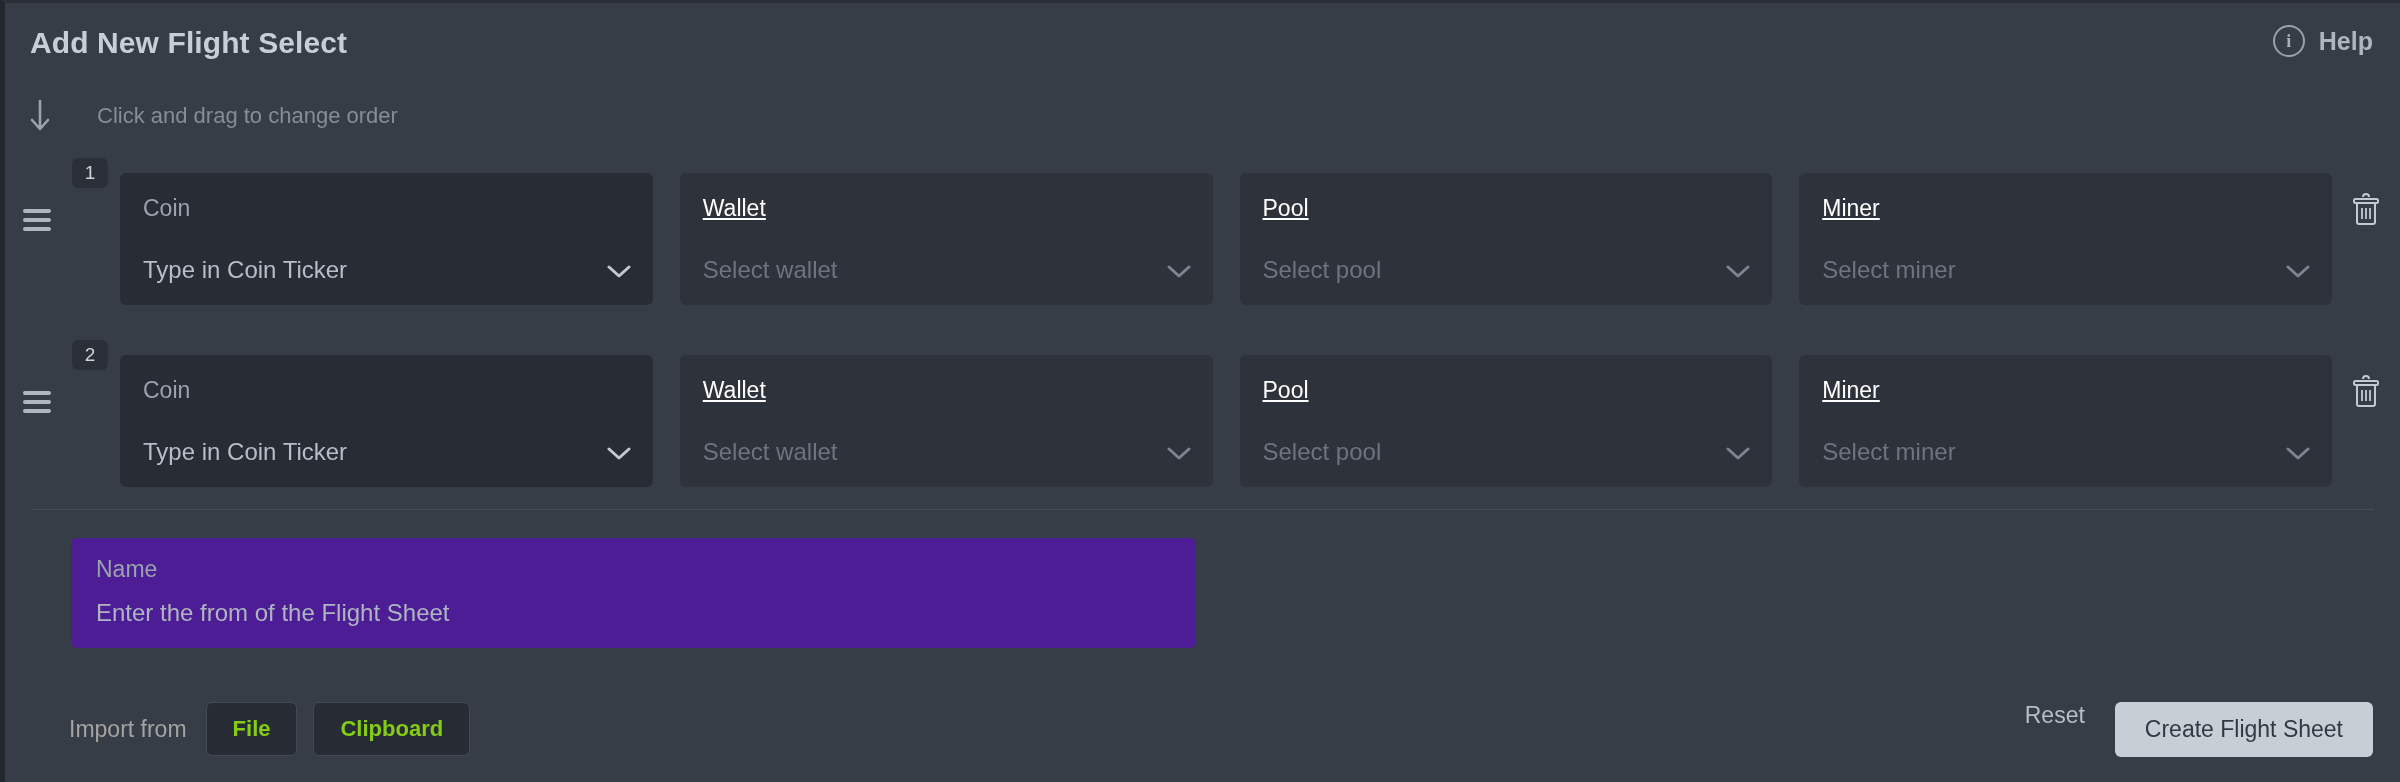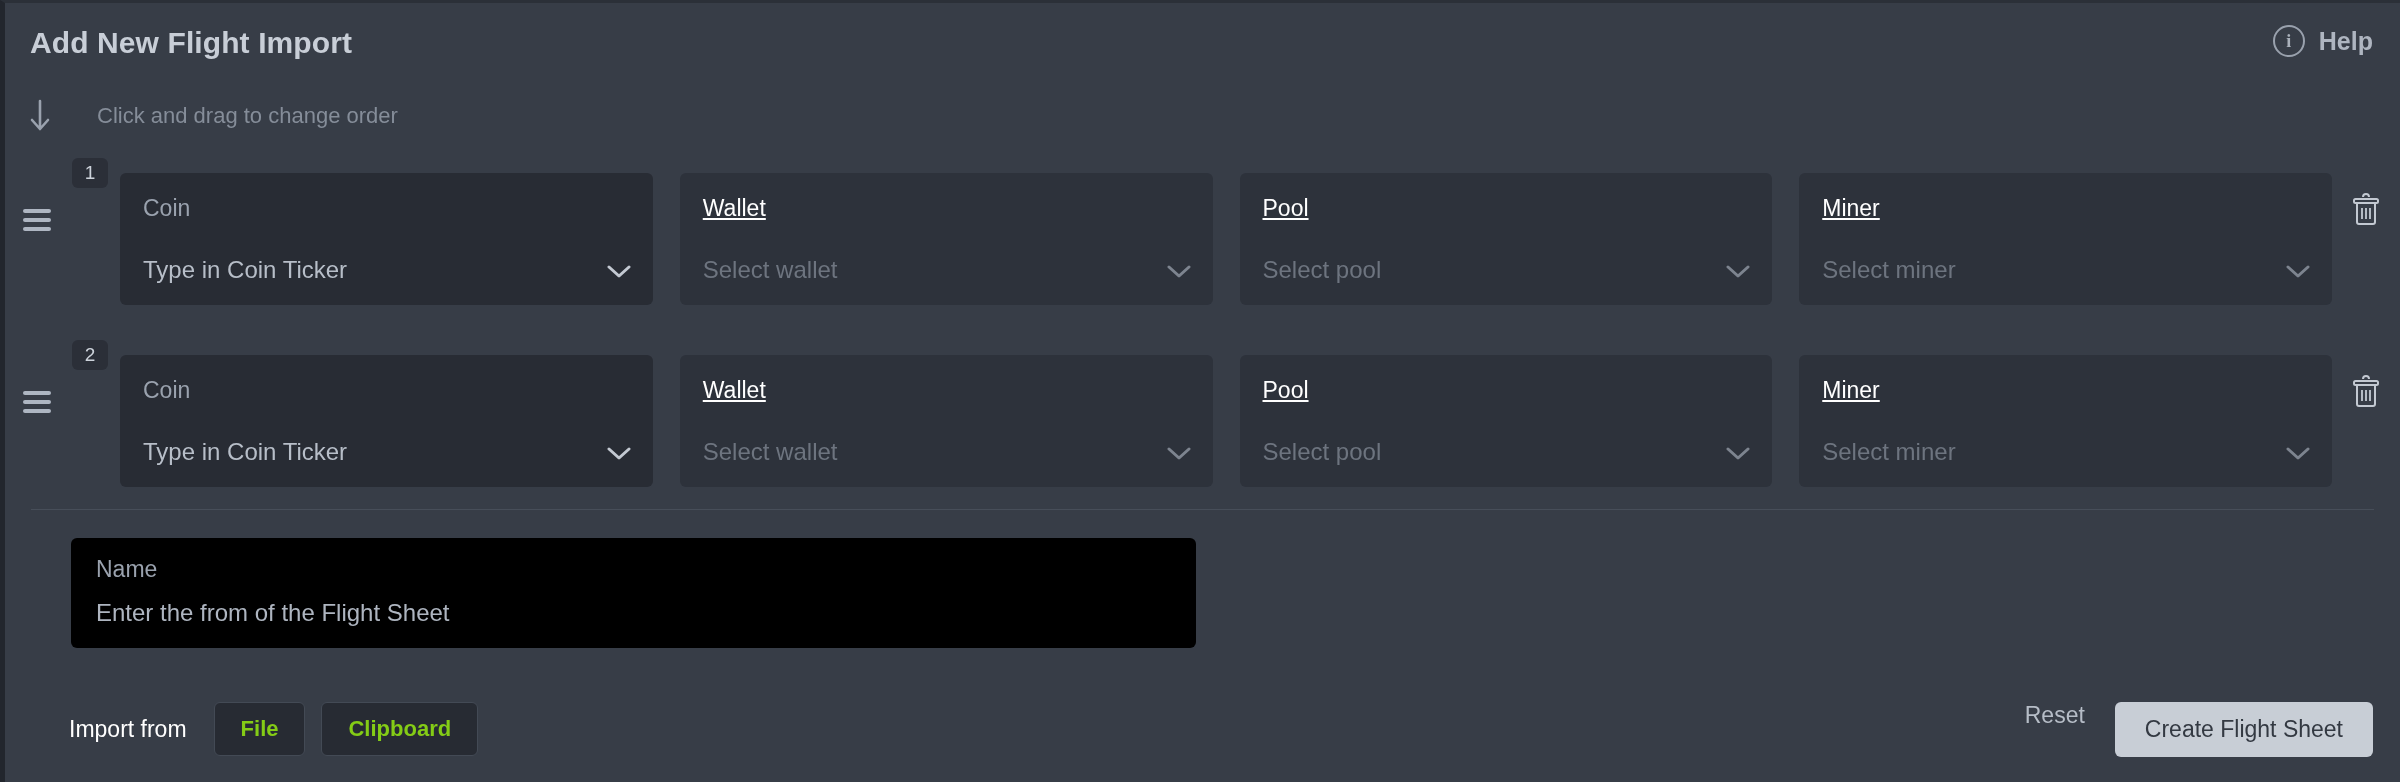--- a/index.html
+++ b/index.html
@@ -195,21 +195,21 @@
     top: 535px;
     width: 100%;
     height: 110px;
   }
   .name-field {
     position: absolute;
     left: 66px;
     top: 0;
     width: 1125px;
     height: 110px;
-    background: #000000;
+    background: #4c1d95;
     border-radius: 6px;
     cursor: text;
   }
   .name-field .field-label {
     top: 18px;
     left: 25px;
   }
   .name-field .field-placeholder {
     position: absolute;
     left: 25px;
@@ -253,22 +253,22 @@
   .import-group {
     position: absolute;
     left: 64px;
     top: 6px;
     display: flex;
     align-items: center;
     gap: 16px;
   }
   .import-label {
     font-size: 23px;
-    color: #ffffff;
-    margin-right: 11px;
+    color: #a3a3a3;
+    margin-right: 3px;
   }
   .import-btn {
     background: #272b33;
     border: 1px solid #434a55;
     border-radius: 6px;
     color: #84cc16;
     font-size: 22px;
     font-weight: bold;
     padding: 13px 26px;
     cursor: pointer;
@@ -301,21 +301,21 @@
     cursor: pointer;
     font-family: "Liberation Sans", sans-serif;
   }
 </style>
 </head>
 <body>
 
 <div class="screen">
 
   <div class="header">
-    <div class="page-title">Add New Flight Import</div>
+    <div class="page-title">Add New Flight Select</div>
     <div class="help-btn">
       <span class="help-icon">i</span>
       <span class="help-label">Help</span>
     </div>
   </div>
 
   <div class="drag-hint">
     <span class="arrow">
       <svg width="22" height="34" viewBox="0 0 22 34">
         <path d="M11 2 L11 28 M3 21 L11 30 L19 21" stroke="#9aa2ae" stroke-width="2.6" fill="none" stroke-linecap="round" stroke-linejoin="round"></path>

